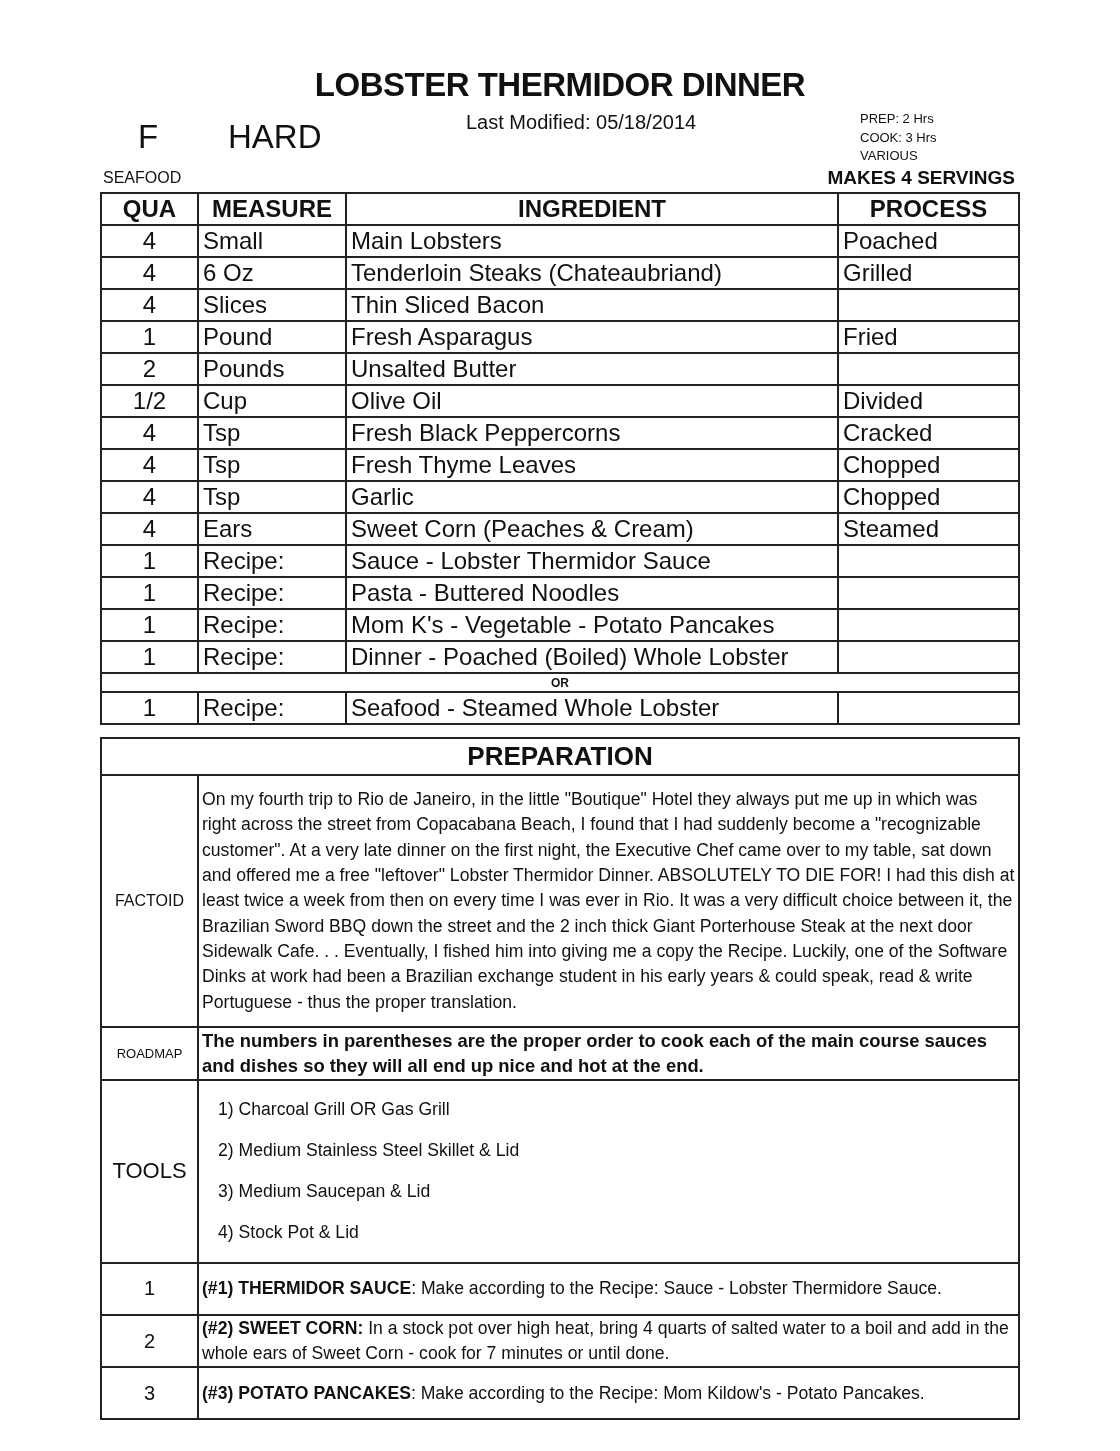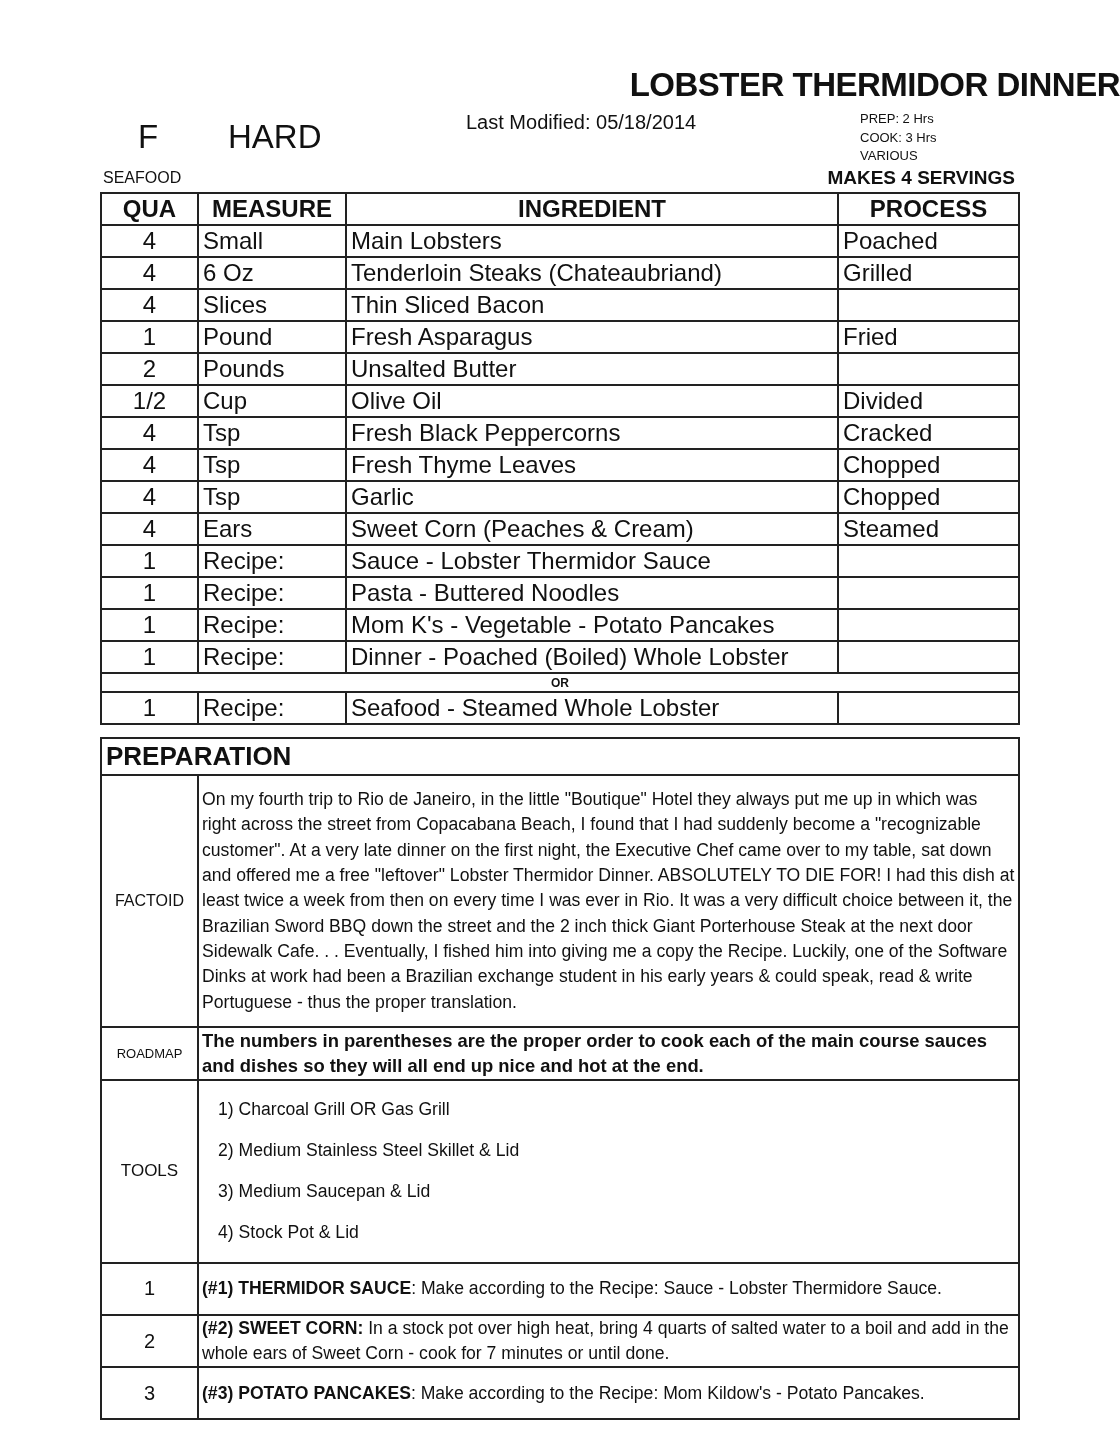--- a/index.html
+++ b/index.html
@@ -1,37 +1,37 @@
 <!DOCTYPE html>
 <html><head>
   <meta charset="utf-8">
   <style>
     html, body { margin: 0; padding: 0; background: #ffffff; }
     body { width: 1120px; height: 1451px; position: relative; font-family: "Liberation Sans", sans-serif; color: #111; overflow: hidden; }
     .abs { position: absolute; }
-    .title { left: 0; width: 1120px; top: 66px; text-align: right; font-weight: bold; font-size: 33px; letter-spacing: -0.5px; }
+    .title { left: 0; width: 1120px; top: 66px; text-align: center; font-weight: bold; font-size: 33px; letter-spacing: -0.5px; }
     .cat { left: 138px; top: 118px; font-size: 33px; }
     .diff { left: 228px; top: 118px; font-size: 33px; }
     .modified { left: 466px; top: 111px; font-size: 20px; }
     .times { left: 860px; width: 140px; top: 110px; text-align: left; font-size: 13px; line-height: 18.5px; }
     .group { left: 103px; top: 169px; font-size: 16px; }
     .servings { right: 105px; top: 167px; font-size: 19px; font-weight: bold; }
 
     table { border-collapse: collapse; position: absolute; left: 100px; width: 918px; table-layout: fixed; }
     td, th { border: 2px solid #222; padding: 0 4px; vertical-align: middle; }
     .ing { top: 192px; }
     .ing th { height: 30px; font-size: 24px; font-weight: bold; text-align: center; margin-left: 16px; }
     .ing td { height: 30px; font-size: 24px; white-space: nowrap; overflow: hidden; line-height: 28px; }
     .ing td.q { text-align: center; }
     .ing tr.or td { height: 17px; font-size: 12px; font-weight: bold; text-align: center; line-height: 14px; margin-left: 24px; }
 
     .prep { top: 737px; }
-    .prep td.head { height: 35px; font-size: 26px; font-weight: bold; border-radius: 13px; }
+    .prep td.head { height: 35px; text-align: center; font-size: 26px; font-weight: bold; border-radius: 13px; }
     .prep td.label { width: 89px; text-align: center; font-weight: normal; font-size: 16px; padding: 0; }
-    .prep td.label.big { font-size: 17px; }
+    .prep td.label.big { font-size: 22px; }
     .prep td.label.sm { font-size: 13px; }
     .prep td.label.num { font-size: 20px; }
     .prep td.body { font-size: 17.6px; line-height: 25.3px; padding: 0 3px; }
     .prep td.body.bold { font-weight: bold; font-size: 18.4px; }
     .prep td.body p { margin: 16px; }
     b.k { font-weight: bold; }
   </style>
 </head>
 <body>
 

